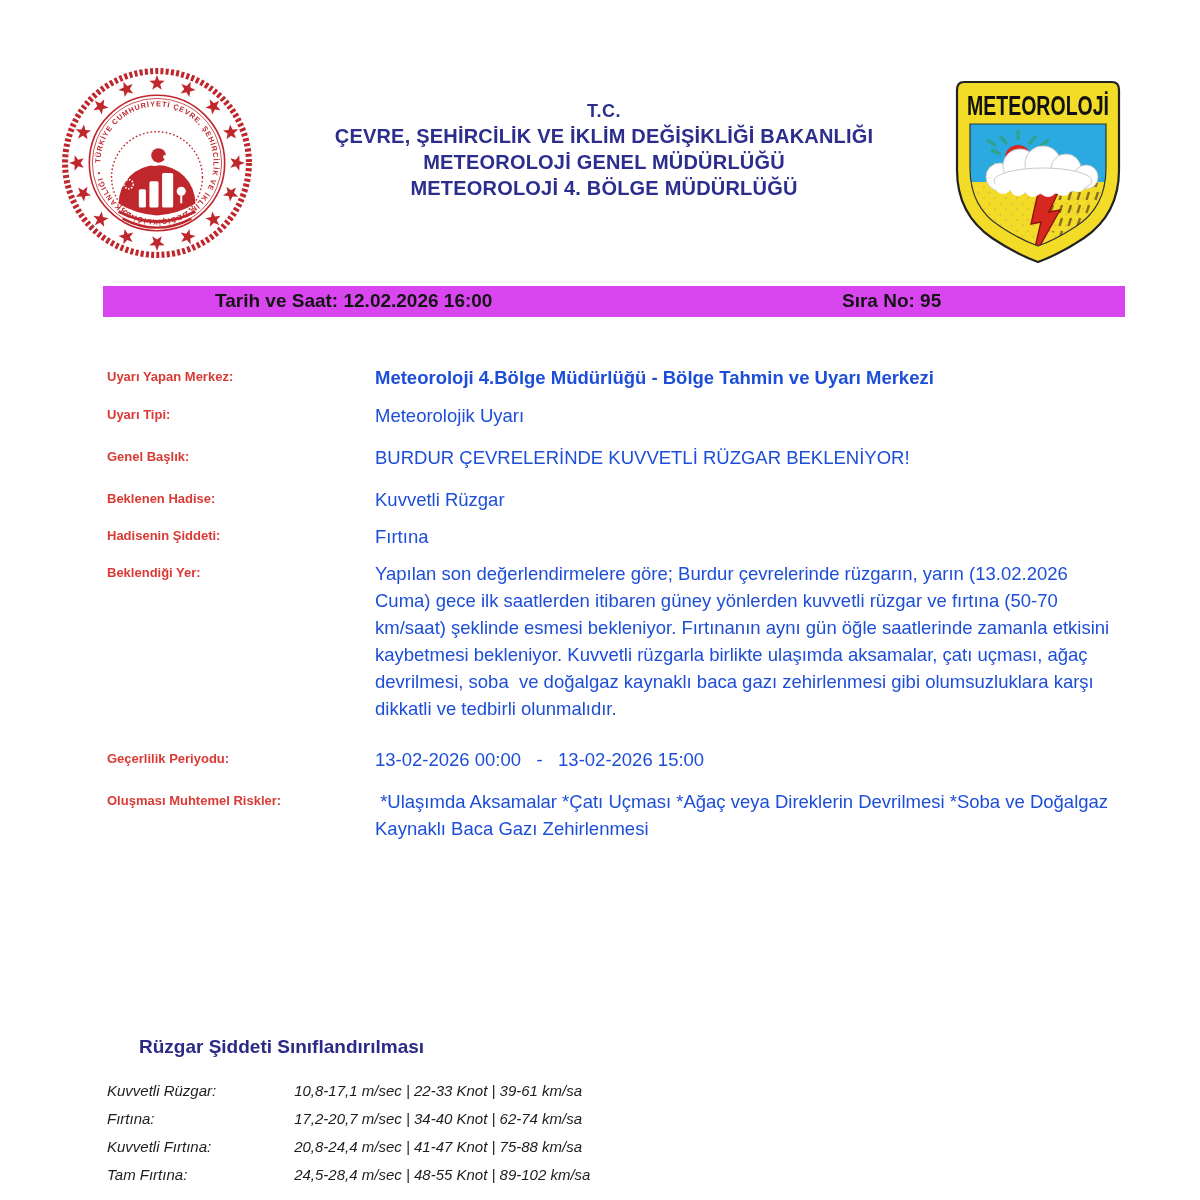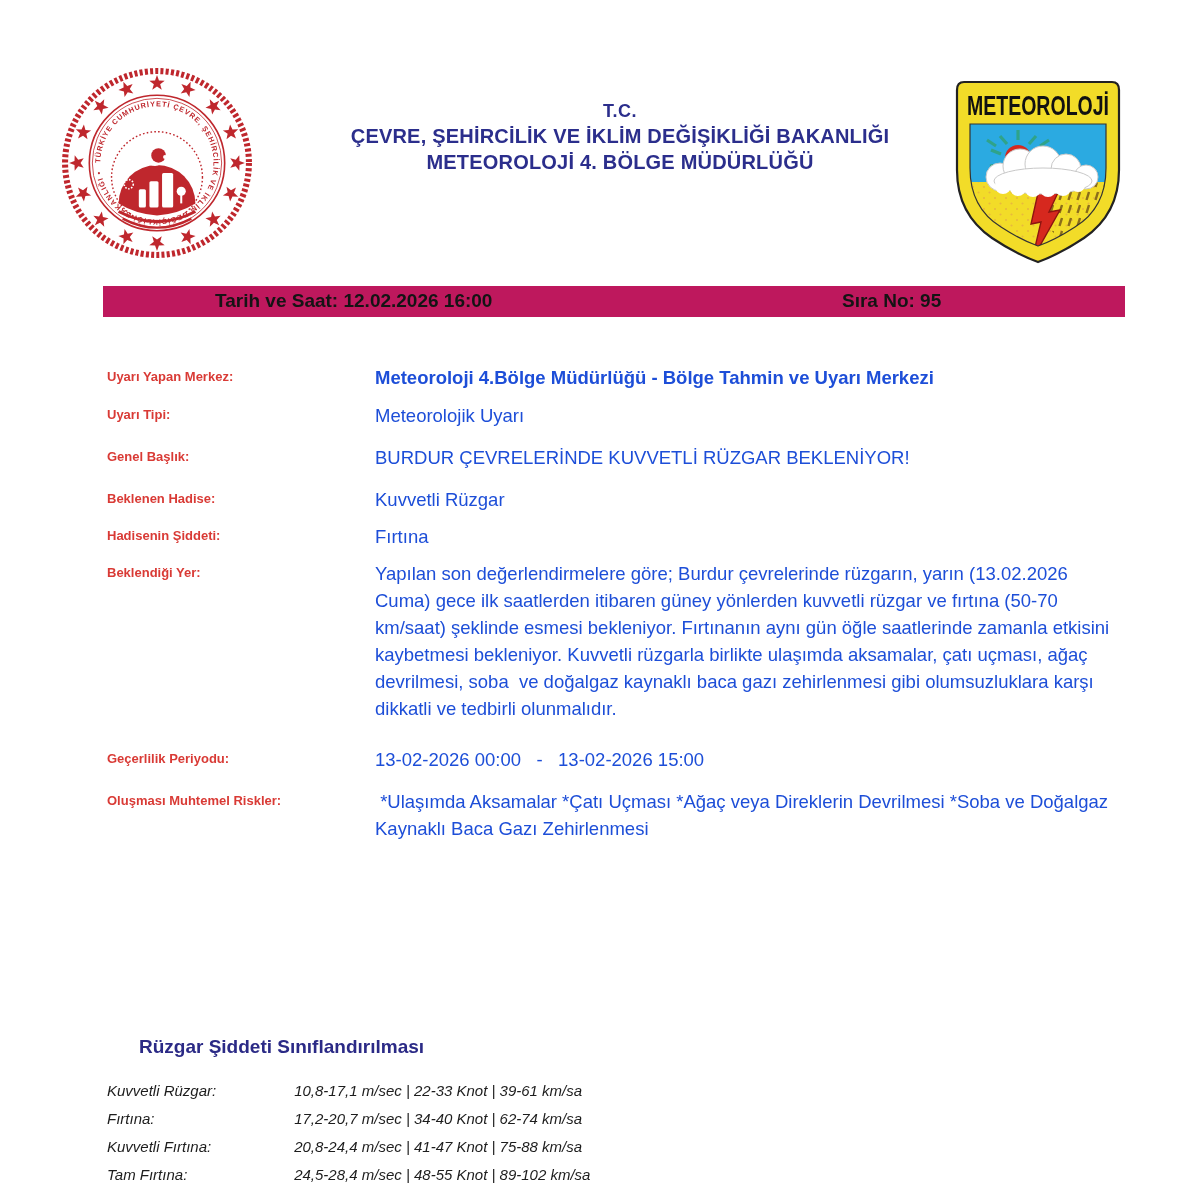--- a/index.html
+++ b/index.html
@@ -4,27 +4,27 @@
 <style>
   html,body{margin:0;padding:0;}
   body{
     width:1200px;height:1200px;position:relative;background:#ffffff;
     font-family:"Liberation Sans", sans-serif;color:#1d1d1d;overflow:hidden;
   }
   .abs{position:absolute;}
 
   
   .seal{left:58px;top:64px;width:198px;height:198px;}
-  .title-block{left:268px;top:99px;width:704px;text-align:center;color:#2b2e8c;font-weight:bold;}
+  .title-block{left:252px;top:99px;width:704px;text-align:center;color:#2b2e8c;font-weight:bold;}
   .title-tc{font-size:18px;line-height:24px;letter-spacing:.5px;}
   .title-line{font-size:20px;line-height:26px;letter-spacing:.2px;}
   .shield{left:948px;top:74px;width:180px;height:194px;}
 
   
-  .infobar{left:103px;top:286px;width:1022px;height:31px;background:#be185d;}
+  .infobar{left:103px;top:286px;width:1022px;height:31px;background:#d946ef;}
   .infobar span{position:absolute;top:4px;font-size:19px;font-weight:bold;color:#141414;white-space:pre;}
   .infobar .dt{left:112px;}
   .infobar .sq{left:727px;margin-left:12px;}
 
   
   .row{left:0;top:0;width:1200px;}
   .label{position:absolute;left:107px;width:258px;color:#d93a35;font-weight:bold;
          font-size:13px;line-height:26px;}
   .value{position:absolute;left:375px;width:748px;font-size:18.5px;line-height:27px;
          color:#1d4ed8;white-space:pre-wrap;}
@@ -97,20 +97,21 @@
 
       <path d="M60,146 Q98,166 136,146" fill="none" stroke="#bf272d" stroke-width="3"></path>
       <path d="M64,153 Q98,171 132,153" fill="none" stroke="#bf272d" stroke-width="2.4"></path>
     </g>
   </svg>
 </div>
 
 <div class="abs title-block">
   <div class="title-tc">T.C.</div>
   <div class="title-line">ÇEVRE, ŞEHİRCİLİK VE İKLİM DEĞİŞİKLİĞİ BAKANLIĞI</div>
+  <div class="title-line">METEOROLOJİ GENEL MÜDÜRLÜĞÜ</div>
   <div class="title-line">METEOROLOJİ 4. BÖLGE MÜDÜRLÜĞÜ</div>
 </div>
 
 <div class="abs shield">
   <svg viewBox="0 0 180 194" width="180" height="194">
     <defs>
       <path id="ip" d="M22,50 L158,50 L158,94 Q158,134 127,153 Q107,166 90,172 Q73,166 53,153 Q22,134 22,94 Z"></path>
       <clipPath id="ipc">
           <use href="#ip"></use>
         </clipPath>

